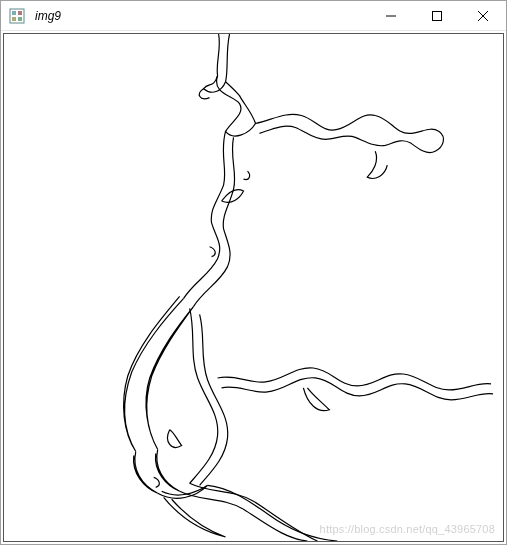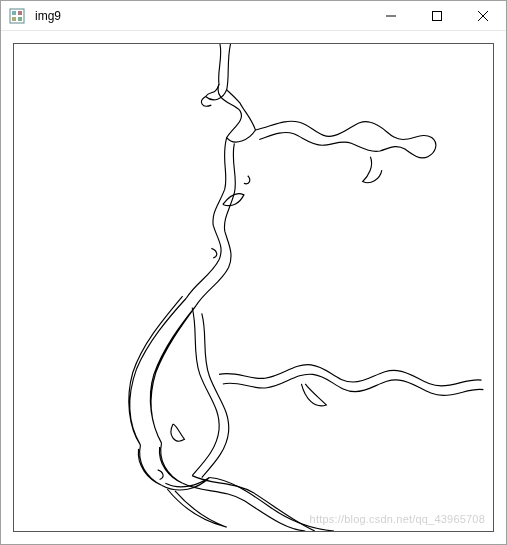--- a/index.html
+++ b/index.html
@@ -36,20 +36,21 @@
       margin: 0 8px 0 8px;
       display: flex;
       align-items: center;
       justify-content: center;
     }
     .title-text {
       flex: 1;
       font-size: 12px;
       color: #000;
       padding-left: 2px;
+      font-style: italic;
     }
     .win-controls {
       display: flex;
       height: 100%;
     }
     .win-btn {
       width: 46px;
       height: 100%;
       display: flex;
       align-items: center;
@@ -61,21 +62,21 @@
     .win-btn svg {
       width: 10px;
       height: 10px;
     }
     .content {
       flex: 1;
       background: #fef9c3;
       position: relative;
       overflow: hidden;
       border: 1px solid #555;
-      margin: 12px;
+      margin: 2px;
     }
     .content svg {
       display: block;
       width: 100%;
       height: 100%;
     }
     .watermark {
       position: absolute;
       right: 8px;
       bottom: 6px;

